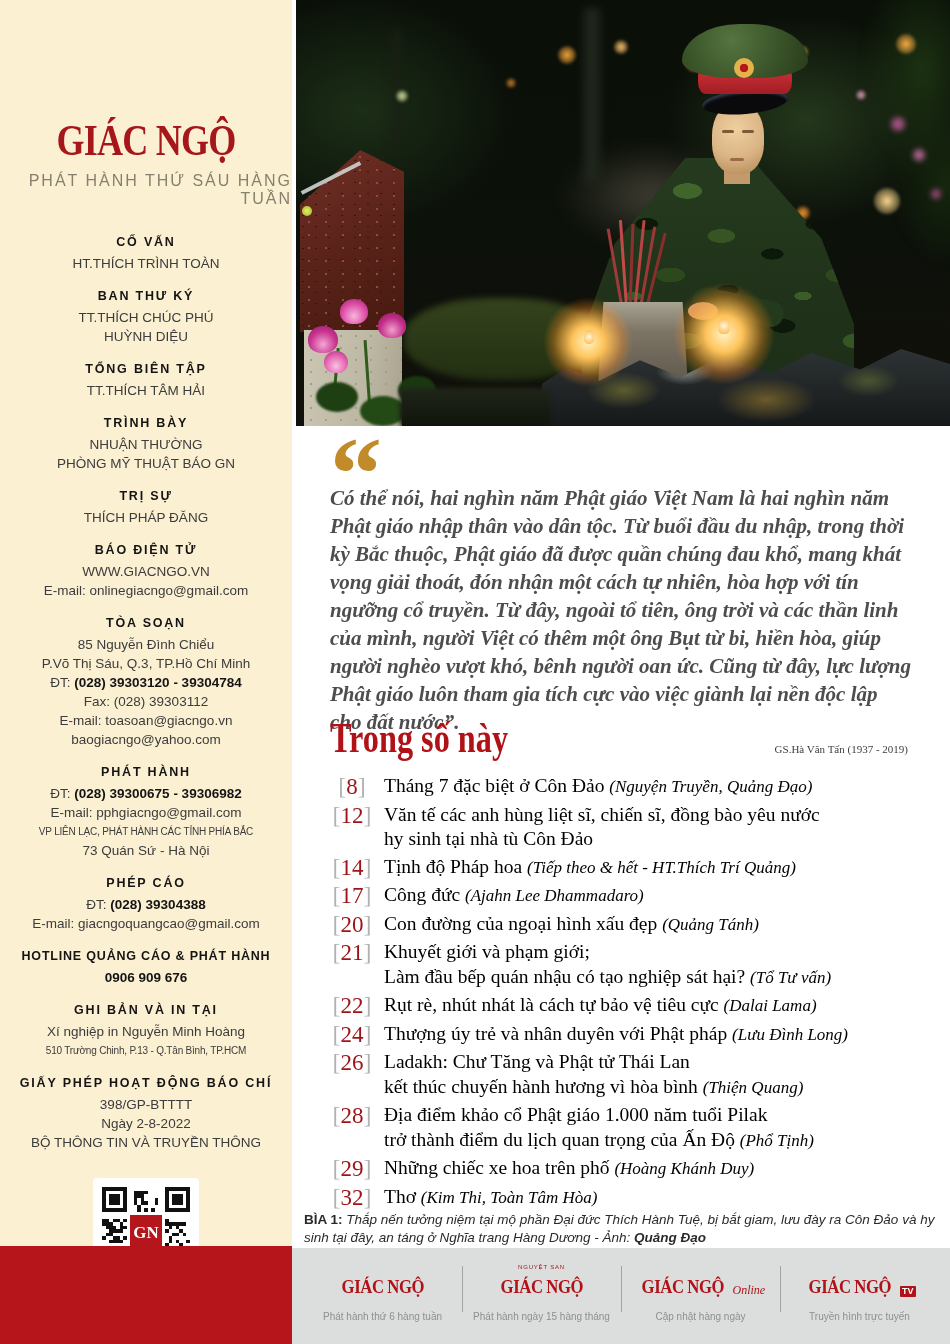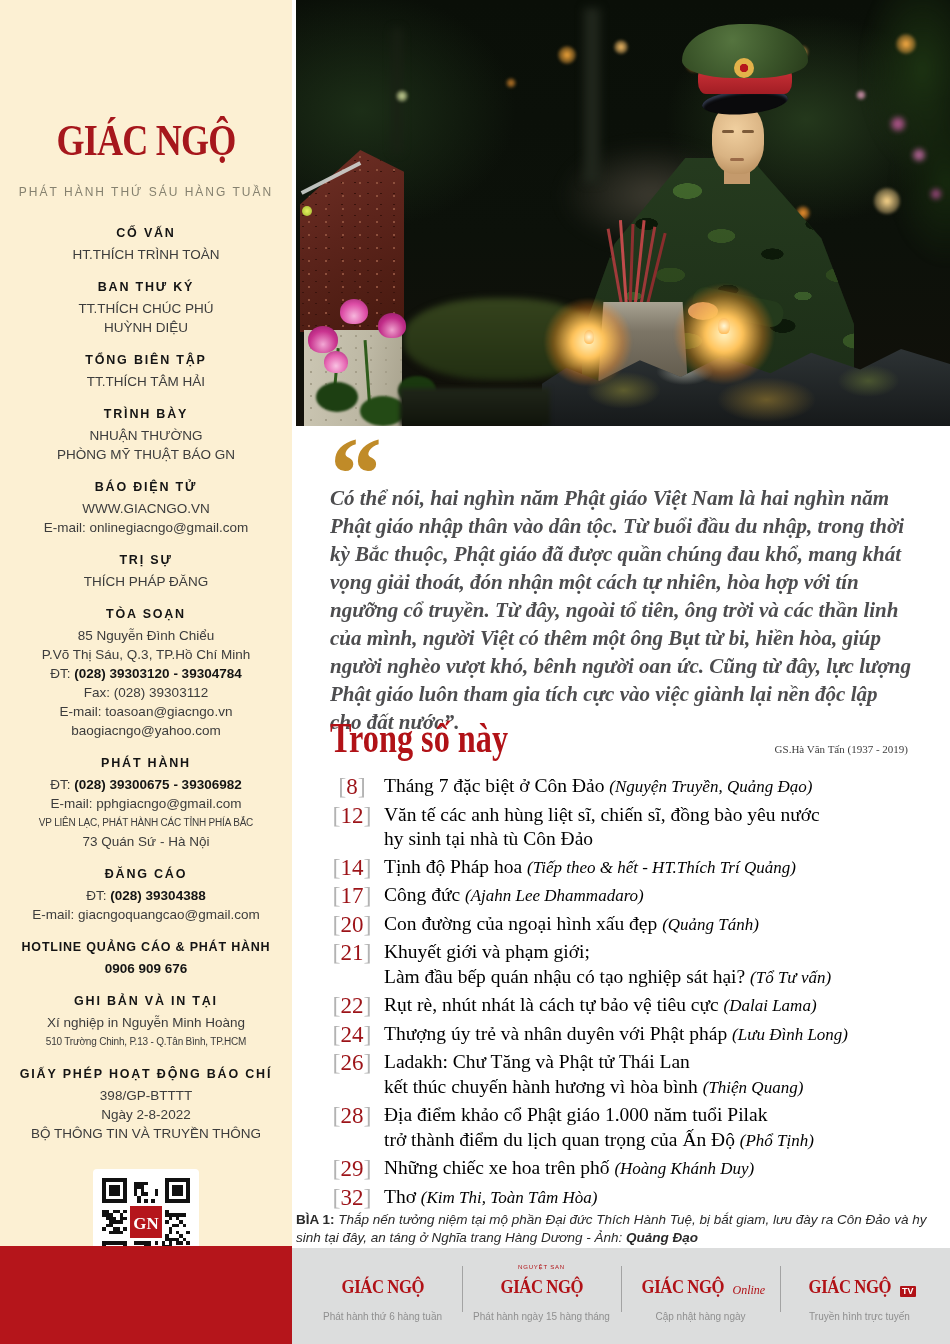--- a/index.html
+++ b/index.html
@@ -5,21 +5,21 @@
   html,body{margin:0;padding:0;}
   body{width:950px;height:1344px;position:relative;background:#ffffff;
        font-family:"Liberation Sans",sans-serif;overflow:hidden;}
   .abs{position:absolute;}
 
   
   .sidebar{position:absolute;left:0;top:0;width:292px;height:1246px;background:#fcf0d3;text-align:center;}
   .masthead{padding-top:118px;}
   .logo-text{font-family:"Liberation Serif",serif;font-weight:bold;font-size:44px;color:#a6171c;
              letter-spacing:-1px;transform:scaleX(.82);transform-origin:center;line-height:46px;}
-  .logo-tagline{font-size:12px;color:#85816f;letter-spacing:2px;margin-top:21px;}
+  .logo-tagline{font-size:16px;color:#85816f;letter-spacing:2px;margin-top:8px;text-align:right;}
   .side-sections{margin-top:26px;}
   .side-section{margin-bottom:15px;padding:0 16px;}
   .side-head{font-weight:bold;font-size:12.5px;letter-spacing:1.8px;color:#141414;margin-bottom:4px;line-height:16px;}
   .side-head.tight{letter-spacing:.8px;}
   .side-line{font-size:13.5px;color:#3c3c3c;line-height:19px;}
   .side-line .b{font-weight:bold;color:#141414;}
   .side-line.small{font-size:10px;letter-spacing:-.2px;}
   .qr-box{width:106px;height:106px;background:#ffffff;margin:26px auto 0;border-radius:4px;
           display:flex;align-items:center;justify-content:center;}
   .red-block{position:absolute;left:0;top:1246px;width:292px;height:98px;background:#b5151b;}
@@ -56,21 +56,21 @@
              line-height:48px;transform:scaleX(.75);transform-origin:left center;margin-bottom:12px;}
   .toc-item{display:flex;margin-bottom:3px;}
   .toc-num{width:44px;flex:none;font-family:"Liberation Serif",serif;font-size:23px;line-height:25px;
            color:#9c1318;text-align:center;white-space:nowrap;}
   .toc-num .br{color:#b3b3b3;font-size:24px;}
   .toc-body{font-family:Liberation Serif, serif;font-size:19.5px;line-height:24.5px;color:#000000;
             padding-left:10px;}
   .toc-body .i{font-style:italic;font-size:17px;}
 
   
-  .caption{position:absolute;left:296px;top:1211px;width:645px;font-size:13.5px;line-height:18px;color:#2a2a2a;}
+  .caption{position:absolute;left:304px;top:1211px;width:645px;font-size:13.5px;line-height:18px;color:#2a2a2a;}
   .caption .pre{font-weight:bold;font-style:normal;}
   .caption .i{font-style:italic;}
   .caption .ib{font-style:italic;font-weight:bold;}
   .footer{position:absolute;left:292px;top:1248px;width:658px;height:96px;background:#dcdddd;
           display:flex;justify-content:center;align-items:flex-start;padding-top:16px;box-sizing:border-box;}
   .f-logo{width:138px;text-align:center;}
   .f-div{width:1px;height:46px;background:#a3a3a3;margin:2px 10px 0;}
   .f-top{height:26px;display:flex;align-items:flex-end;justify-content:center;gap:3px;}
   .f-over{font-size:6px;color:#b11217;letter-spacing:.8px;height:7px;line-height:7px;}
   .f-brand{font-family:"Liberation Serif",serif;font-weight:bold;color:#b11217;font-size:19px;
@@ -100,46 +100,46 @@
       <div class="side-section">
         <div class="side-head">TỔNG BIÊN TẬP</div>
         <div class="side-line"><span>TT.THÍCH TÂM HẢI</span></div>
       </div>
       <div class="side-section">
         <div class="side-head">TRÌNH BÀY</div>
         <div class="side-line"><span>NHUẬN THƯỜNG</span></div>
         <div class="side-line"><span>PHÒNG MỸ THUẬT BÁO GN</span></div>
       </div>
       <div class="side-section">
+        <div class="side-head">TRỊ SỰ</div>
+        <div class="side-line"><span>THÍCH PHÁP ĐĂNG</span></div>
+      </div>
+      <div class="side-section">
         <div class="side-head">BÁO ĐIỆN TỬ</div>
         <div class="side-line"><span>WWW.GIACNGO.VN</span></div>
         <div class="side-line"><span>E-mail: onlinegiacngo@gmail.com</span></div>
-      </div>
-      <div class="side-section">
-        <div class="side-head">TRỊ SỰ</div>
-        <div class="side-line"><span>THÍCH PHÁP ĐĂNG</span></div>
       </div>
       <div class="side-section">
         <div class="side-head">TÒA SOẠN</div>
         <div class="side-line"><span>85 Nguyễn Đình Chiểu</span></div>
         <div class="side-line"><span>P.Võ Thị Sáu, Q.3, TP.Hồ Chí Minh</span></div>
         <div class="side-line"><span>ĐT: </span><span class="b">(028) 39303120 - 39304784</span></div>
         <div class="side-line"><span>Fax: (028) 39303112</span></div>
         <div class="side-line"><span>E-mail: toasoan@giacngo.vn</span></div>
         <div class="side-line"><span>baogiacngo@yahoo.com</span></div>
       </div>
       <div class="side-section">
         <div class="side-head">PHÁT HÀNH</div>
         <div class="side-line"><span>ĐT: </span><span class="b">(028) 39300675 - 39306982</span></div>
         <div class="side-line"><span>E-mail: pphgiacngo@gmail.com</span></div>
         <div class="side-line small"><span>VP LIÊN LẠC, PHÁT HÀNH CÁC TỈNH PHÍA BẮC</span></div>
         <div class="side-line"><span>73 Quán Sứ - Hà Nội</span></div>
       </div>
       <div class="side-section">
-        <div class="side-head">ĐĂNG CÁO</div>
+        <div class="side-head">PHÉP CÁO</div>
         <div class="side-line"><span>ĐT: </span><span class="b">(028) 39304388</span></div>
         <div class="side-line"><span>E-mail: giacngoquangcao@gmail.com</span></div>
       </div>
       <div class="side-section">
         <div class="side-head tight">HOTLINE QUẢNG CÁO &amp; PHÁT HÀNH</div>
         <div class="side-line"><span class="b">0906 909 676</span></div>
       </div>
       <div class="side-section">
         <div class="side-head">GHI BẢN VÀ IN TẠI</div>
         <div class="side-line"><span>Xí nghiệp in Nguyễn Minh Hoàng</span></div>

